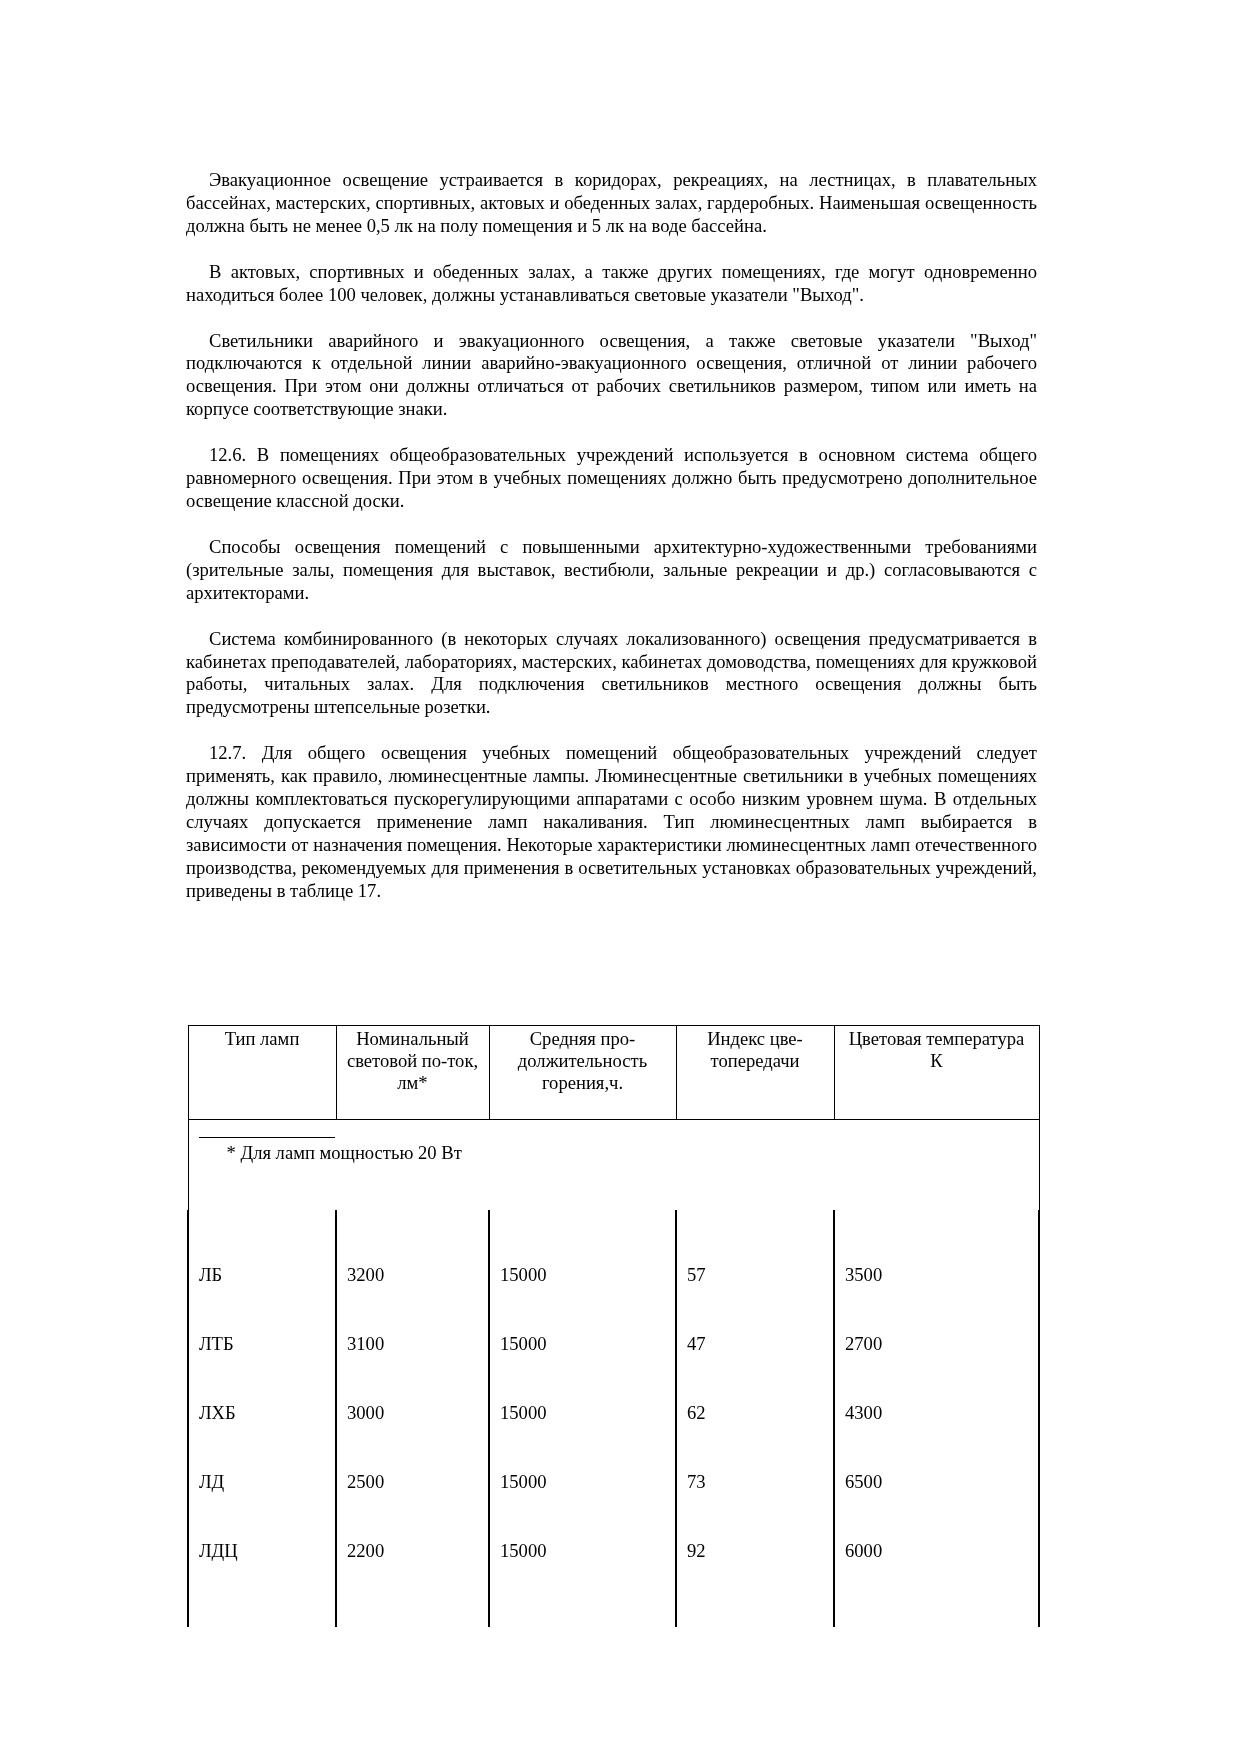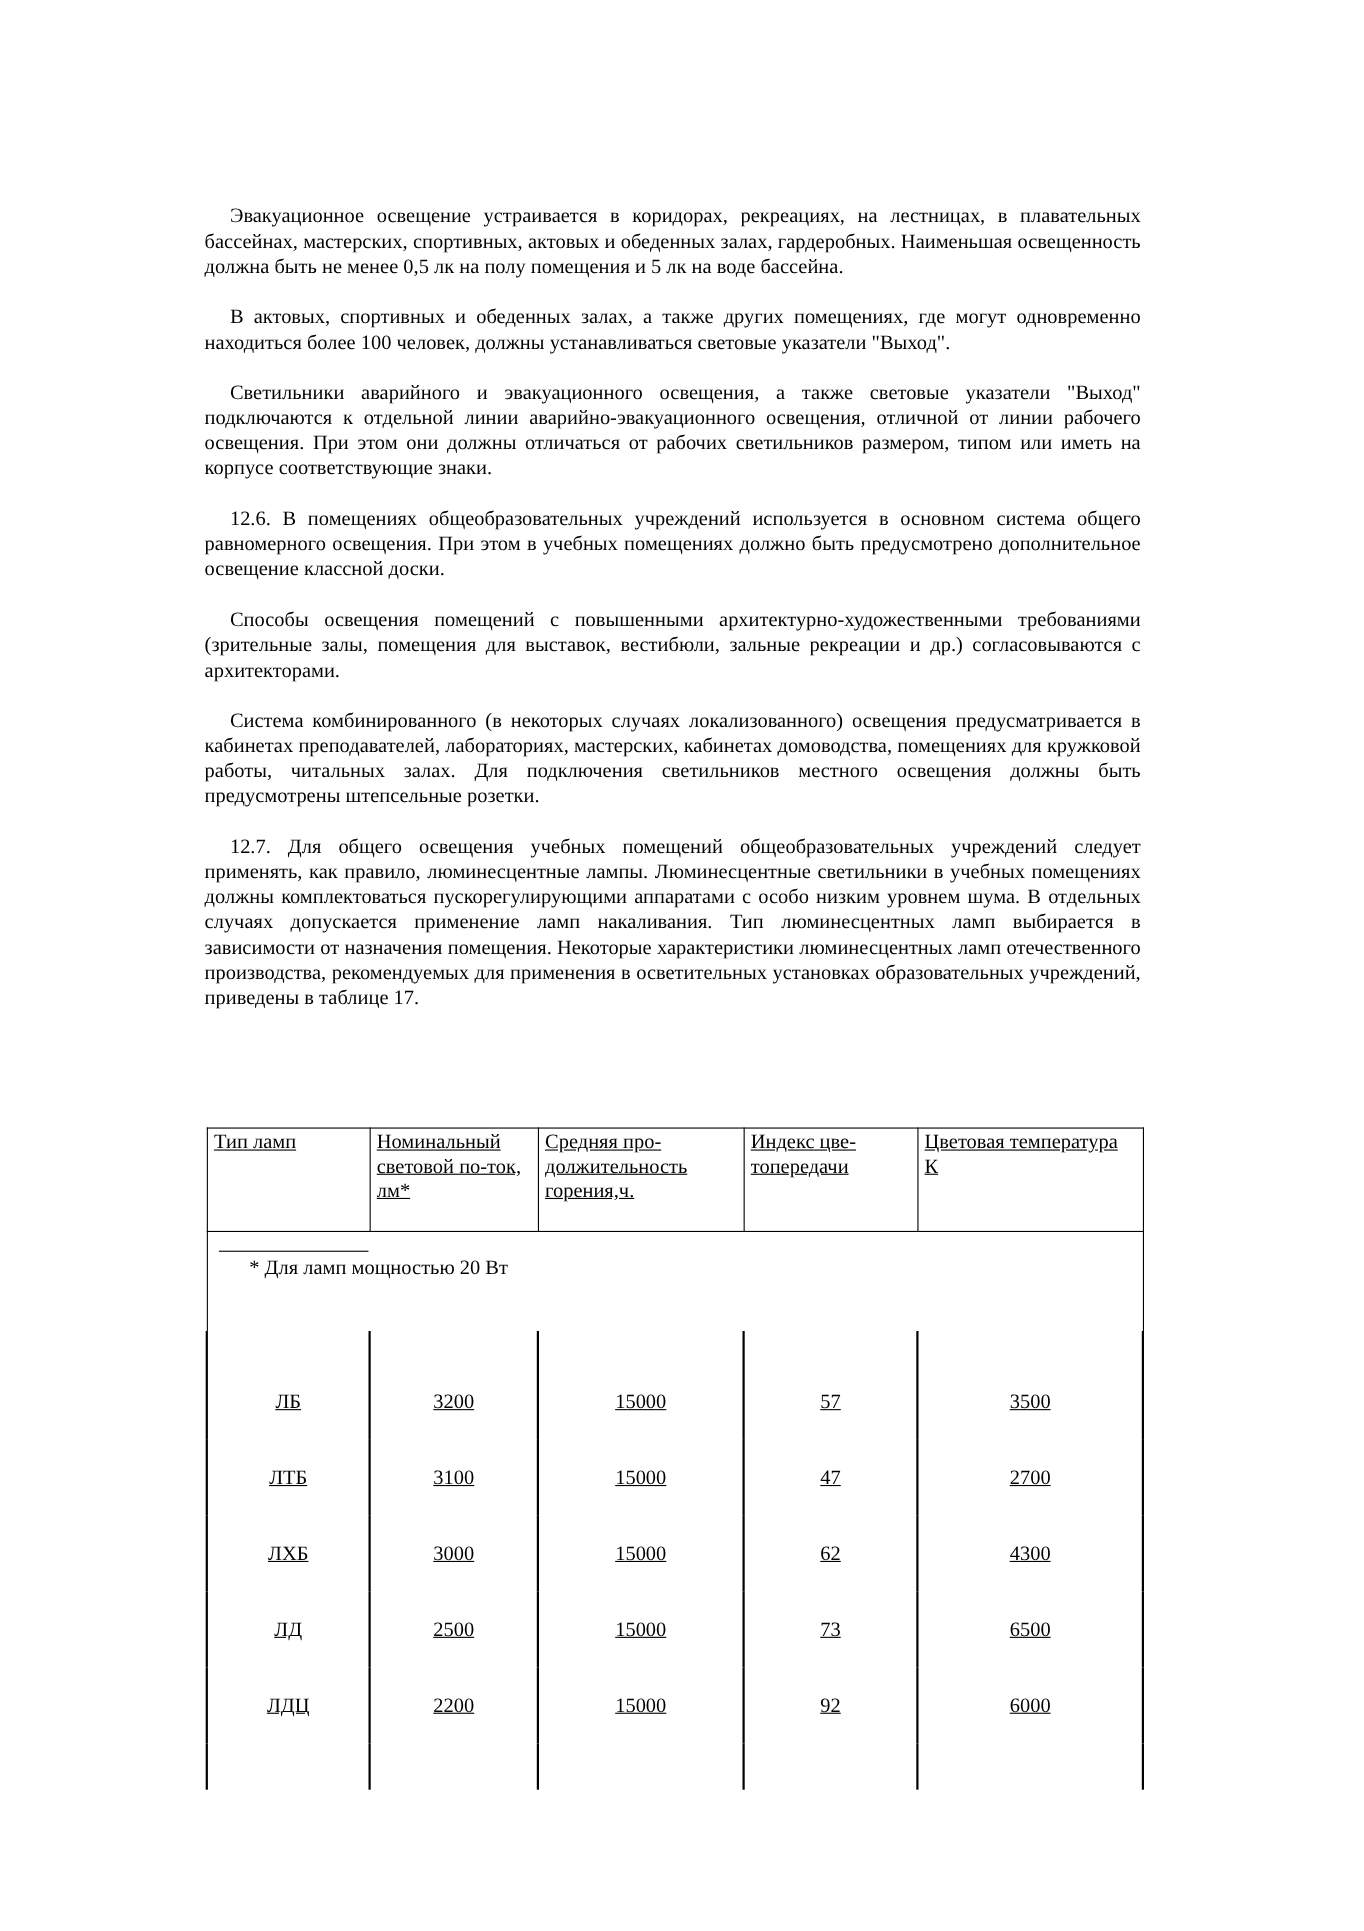--- a/index.html
+++ b/index.html
@@ -11,21 +11,21 @@
     width: 1240px;
     height: 1755px;
     position: relative;
     overflow: hidden;
     font-family: "Liberation Serif", "DejaVu Serif", serif;
     color: #000;
   }
   .page {
     position: absolute;
     left: 186px;
-    top: 186px;
+    top: 169px;
     width: 851px;
   }
   .para {
     font-size: 18.6px;
     line-height: 22.9px;
     text-align: justify;
     text-indent: 23px;
     margin: 0 0 23px 0;
   }
   .caption {
@@ -44,24 +44,23 @@
     border-collapse: collapse;
     width: 851px;
     table-layout: fixed;
     font-size: 18.6px;
     line-height: 22px;
   }
   th {
     font-weight: normal;
     border: 1.5px solid #000;
     vertical-align: top;
-    text-align: left;
+    text-align: center;
     padding: 2px 6px 0 6px;
     height: 91px;
-    text-decoration: underline;
   }
   td.footnote-cell {
     border-left: 1.5px solid #000;
     border-right: 1.5px solid #000;
     border-top: 1.5px solid #000;
     height: 90px;
     vertical-align: top;
     padding: 0 10px;
   }
   .fn-rule {
@@ -69,25 +68,24 @@
     border-top: 1px solid #000;
     margin-top: 17px;
   }
   .fn-text {
     padding-left: 28px;
     margin-top: 4px;
   }
   td.data {
     border-left: 2.5px solid #000;
     border-right: 2.5px solid #000;
-    text-align: center;
+    text-align: left;
     padding: 0 10px;
     height: 69px;
     vertical-align: middle;
-    text-decoration: underline;
   }
   tr.first-data td.data { padding-top: 30px; height: 69px; }
   tr.last-spacer td.data { height: 42px; }
 </style>
 </head>
 <body>
 
 <div class="page">
   <p class="para">Эвакуационное освещение устраивается в коридорах, рекреациях, на лестницах, в плавательных бассейнах, мастерских, спортивных, актовых и обеденных залах, гардеробных. Наименьшая освещенность должна быть не менее 0,5 лк на полу помещения и 5 лк на воде бассейна.</p>
   <p class="para">В актовых, спортивных и обеденных залах, а также других помещениях, где могут одновременно находиться более 100 человек, должны устанавливаться световые указатели "Выход".</p>

